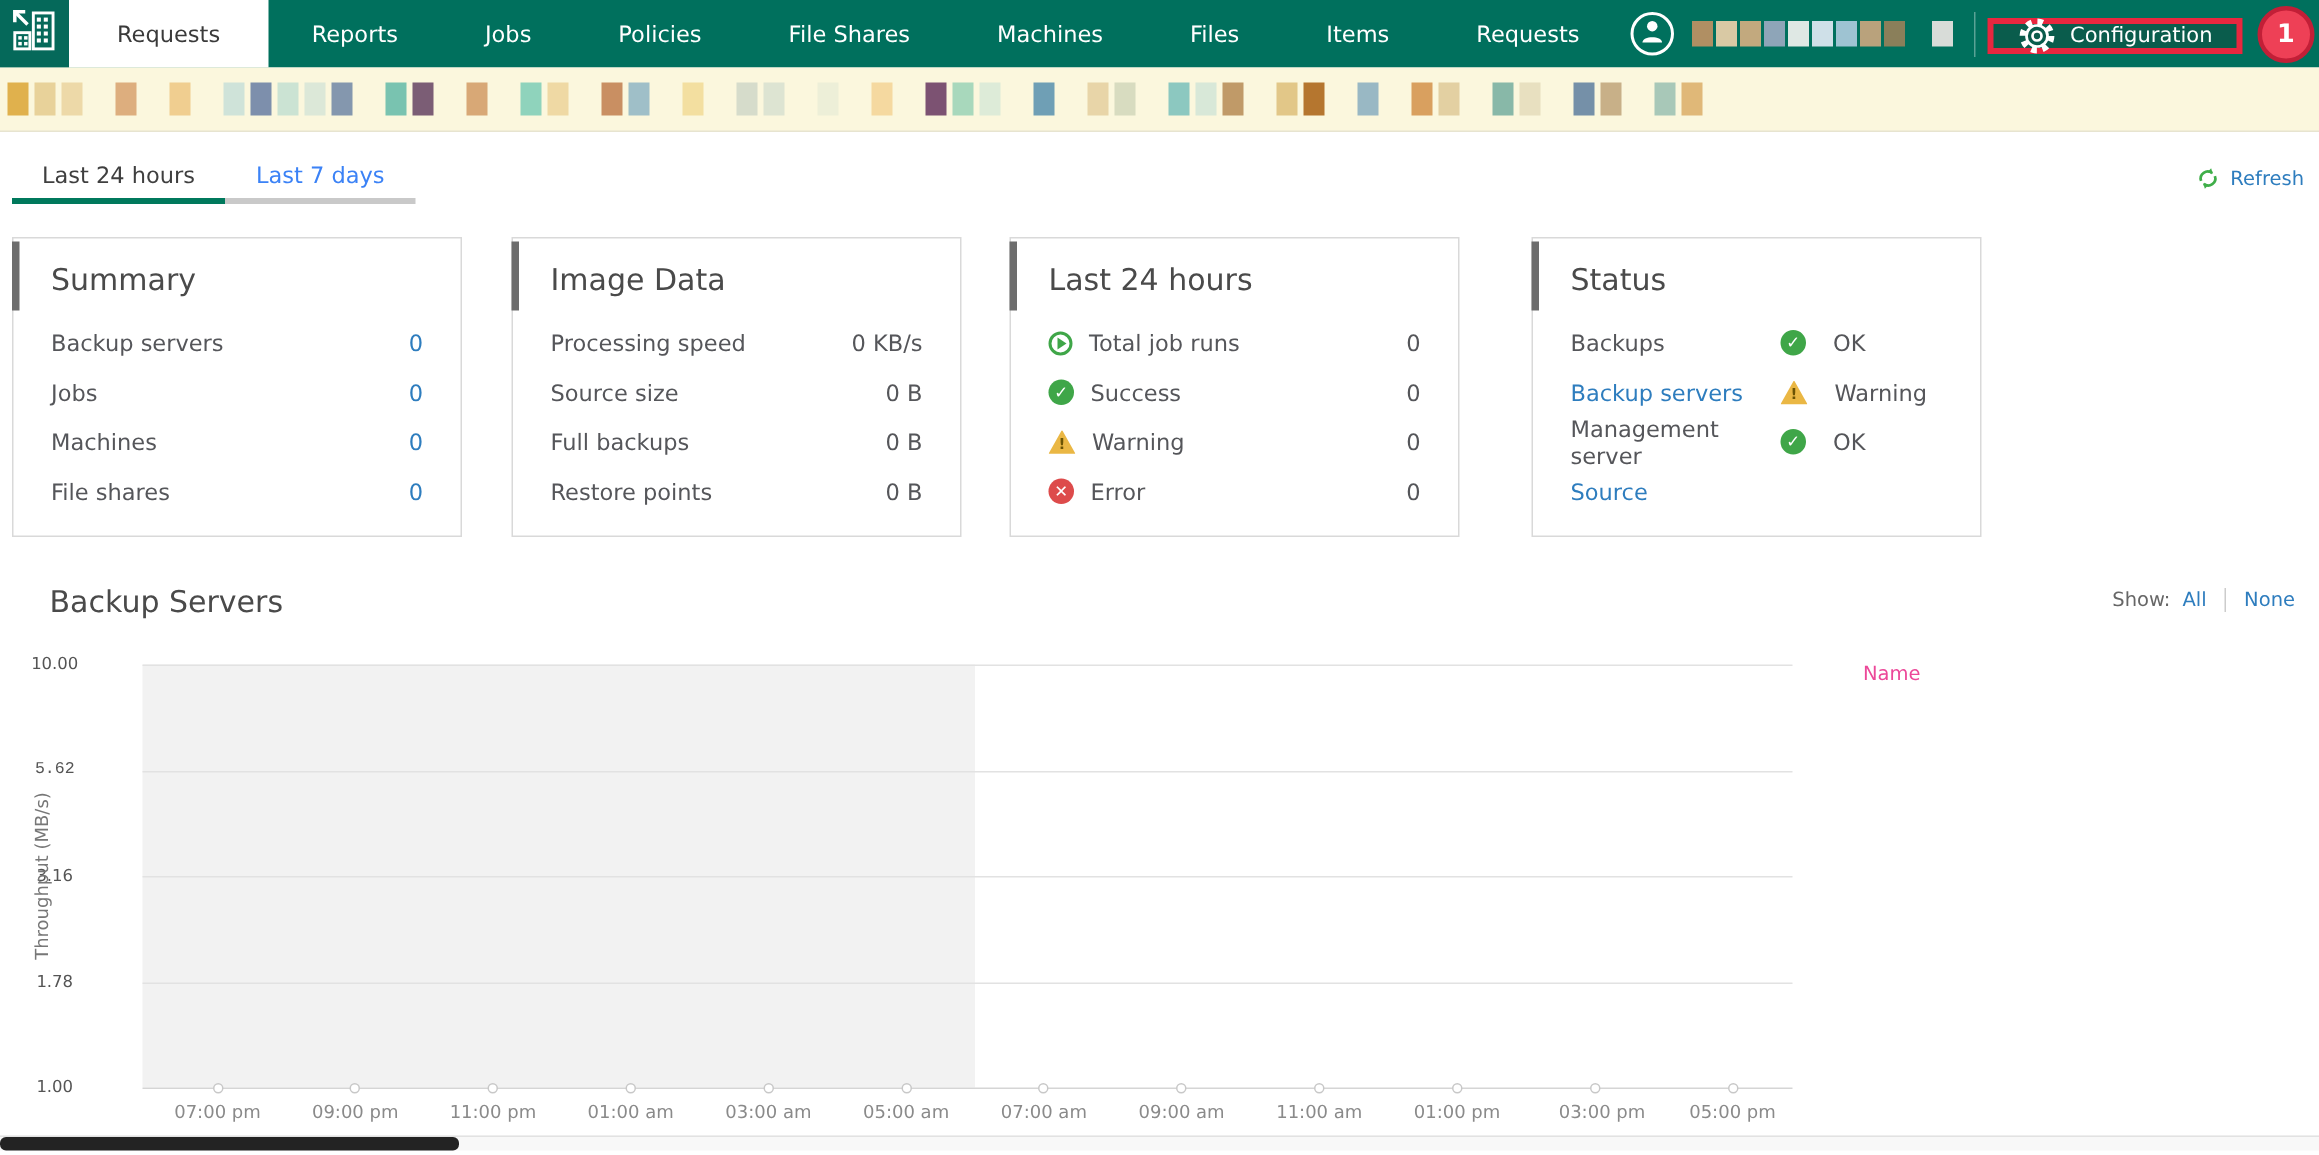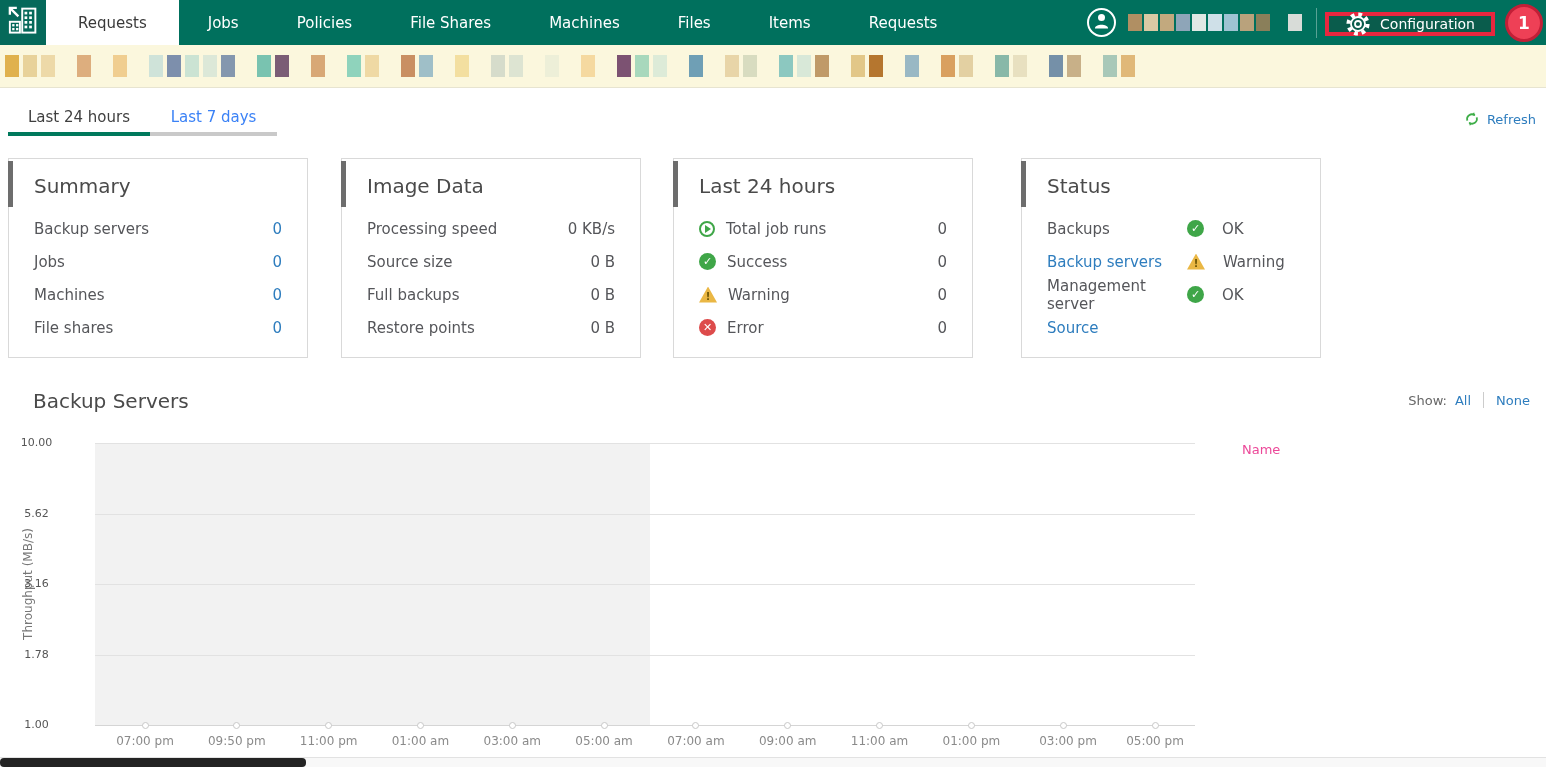--- a/index.html
+++ b/index.html
@@ -117,20 +117,21 @@
           <rect x="8" y="26" width="3" height="3"></rect>
             <rect x="13" y="26" width="3" height="3"></rect>
           <rect x="8" y="31" width="3" height="3"></rect>
             <rect x="13" y="31" width="3" height="3"></rect>
         </g>
       </svg>
     </span>
   </div>
   <nav class="nav-tabs" id="nav-tabs">
       <div class="nav-tab active">Requests</div>
+      <div class="nav-tab">Reports</div>
       <div class="nav-tab">Jobs</div>
       <div class="nav-tab">Policies</div>
       <div class="nav-tab">File Shares</div>
       <div class="nav-tab">Machines</div>
       <div class="nav-tab">Files</div>
       <div class="nav-tab">Items</div>
       <div class="nav-tab">Requests</div>
     </nav>
   <div class="nav-right">
     <div class="avatar">
@@ -364,31 +365,31 @@
   <a>All</a>
   <span class="vdiv"></span>
   <a>None</a>
 </div>
 
 <div class="chart" id="chart">
     <div class="region" style="left: 95px; top: 13px; width: 555px; height: 282px;"></div>
     <div class="grid" style="left: 95px; top: 13px; width: 1100px;"></div>
     <div class="ytick" style="top: 6px;">10.00</div>
     <div class="grid" style="left: 95px; top: 83.5px; width: 1100px;"></div>
-    <div class="ytick" style="top: 76.5px;">5.62</div>
+    <div class="ytick" style="top: 76.5px; font-family: Liberation Mono, monospace;">5.62</div>
     <div class="grid" style="left: 95px; top: 154px; width: 1100px;"></div>
     <div class="ytick" style="top: 147px;">3.16</div>
     <div class="grid" style="left: 95px; top: 224.5px; width: 1100px;"></div>
     <div class="ytick" style="top: 217.5px;">1.78</div>
     <div class="grid base" style="left: 95px; top: 295px; width: 1100px;"></div>
     <div class="ytick" style="top: 288px;">1.00</div>
     <div class="marker" style="left: 141.5px; top: 291.5px;"></div>
     <div class="xtick" style="left: 99px; top: 304px;">07:00 pm</div>
     <div class="marker" style="left: 233.318px; top: 291.5px;"></div>
-    <div class="xtick" style="left: 190.818px; top: 304px;">09:50 pm</div>
+    <div class="xtick" style="left: 190.818px; top: 304px;">09:00 pm</div>
     <div class="marker" style="left: 325.136px; top: 291.5px;"></div>
     <div class="xtick" style="left: 282.636px; top: 304px;">11:00 pm</div>
     <div class="marker" style="left: 416.955px; top: 291.5px;"></div>
     <div class="xtick" style="left: 374.455px; top: 304px;">01:00 am</div>
     <div class="marker" style="left: 508.773px; top: 291.5px;"></div>
     <div class="xtick" style="left: 466.273px; top: 304px;">03:00 am</div>
     <div class="marker" style="left: 600.591px; top: 291.5px;"></div>
     <div class="xtick" style="left: 558.091px; top: 304px;">05:00 am</div>
     <div class="marker" style="left: 692.409px; top: 291.5px;"></div>
     <div class="xtick" style="left: 649.909px; top: 304px;">07:00 am</div>

